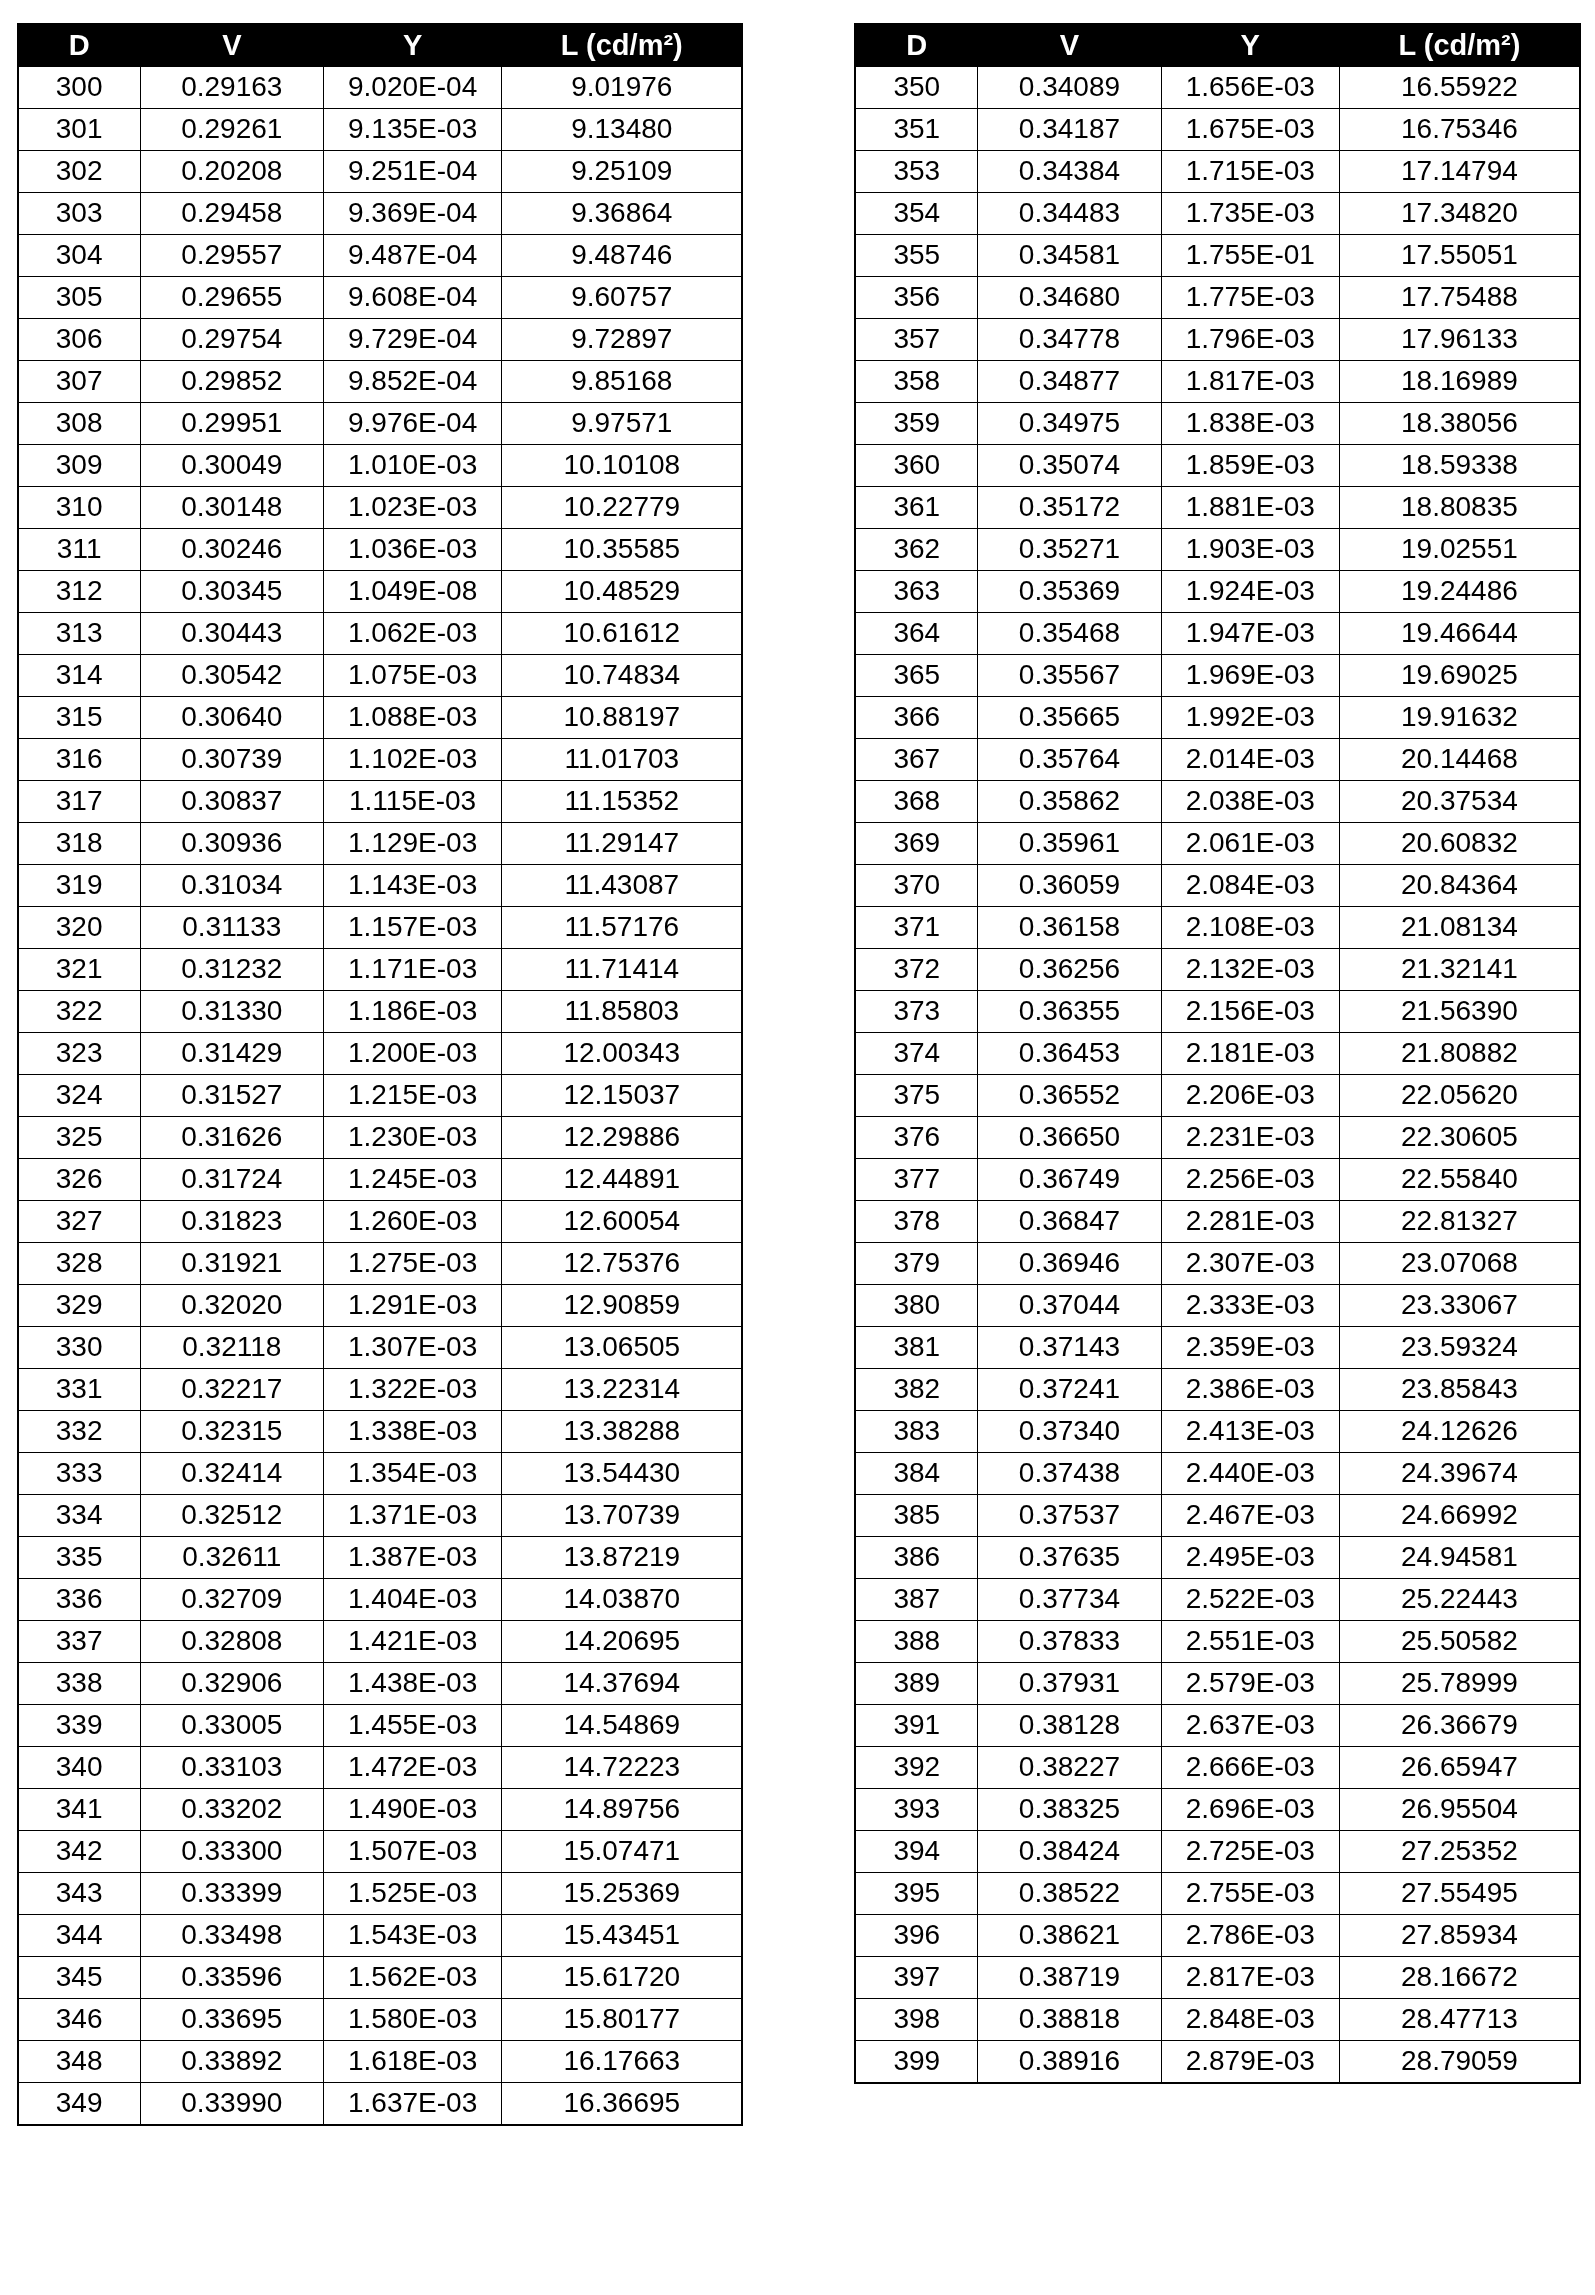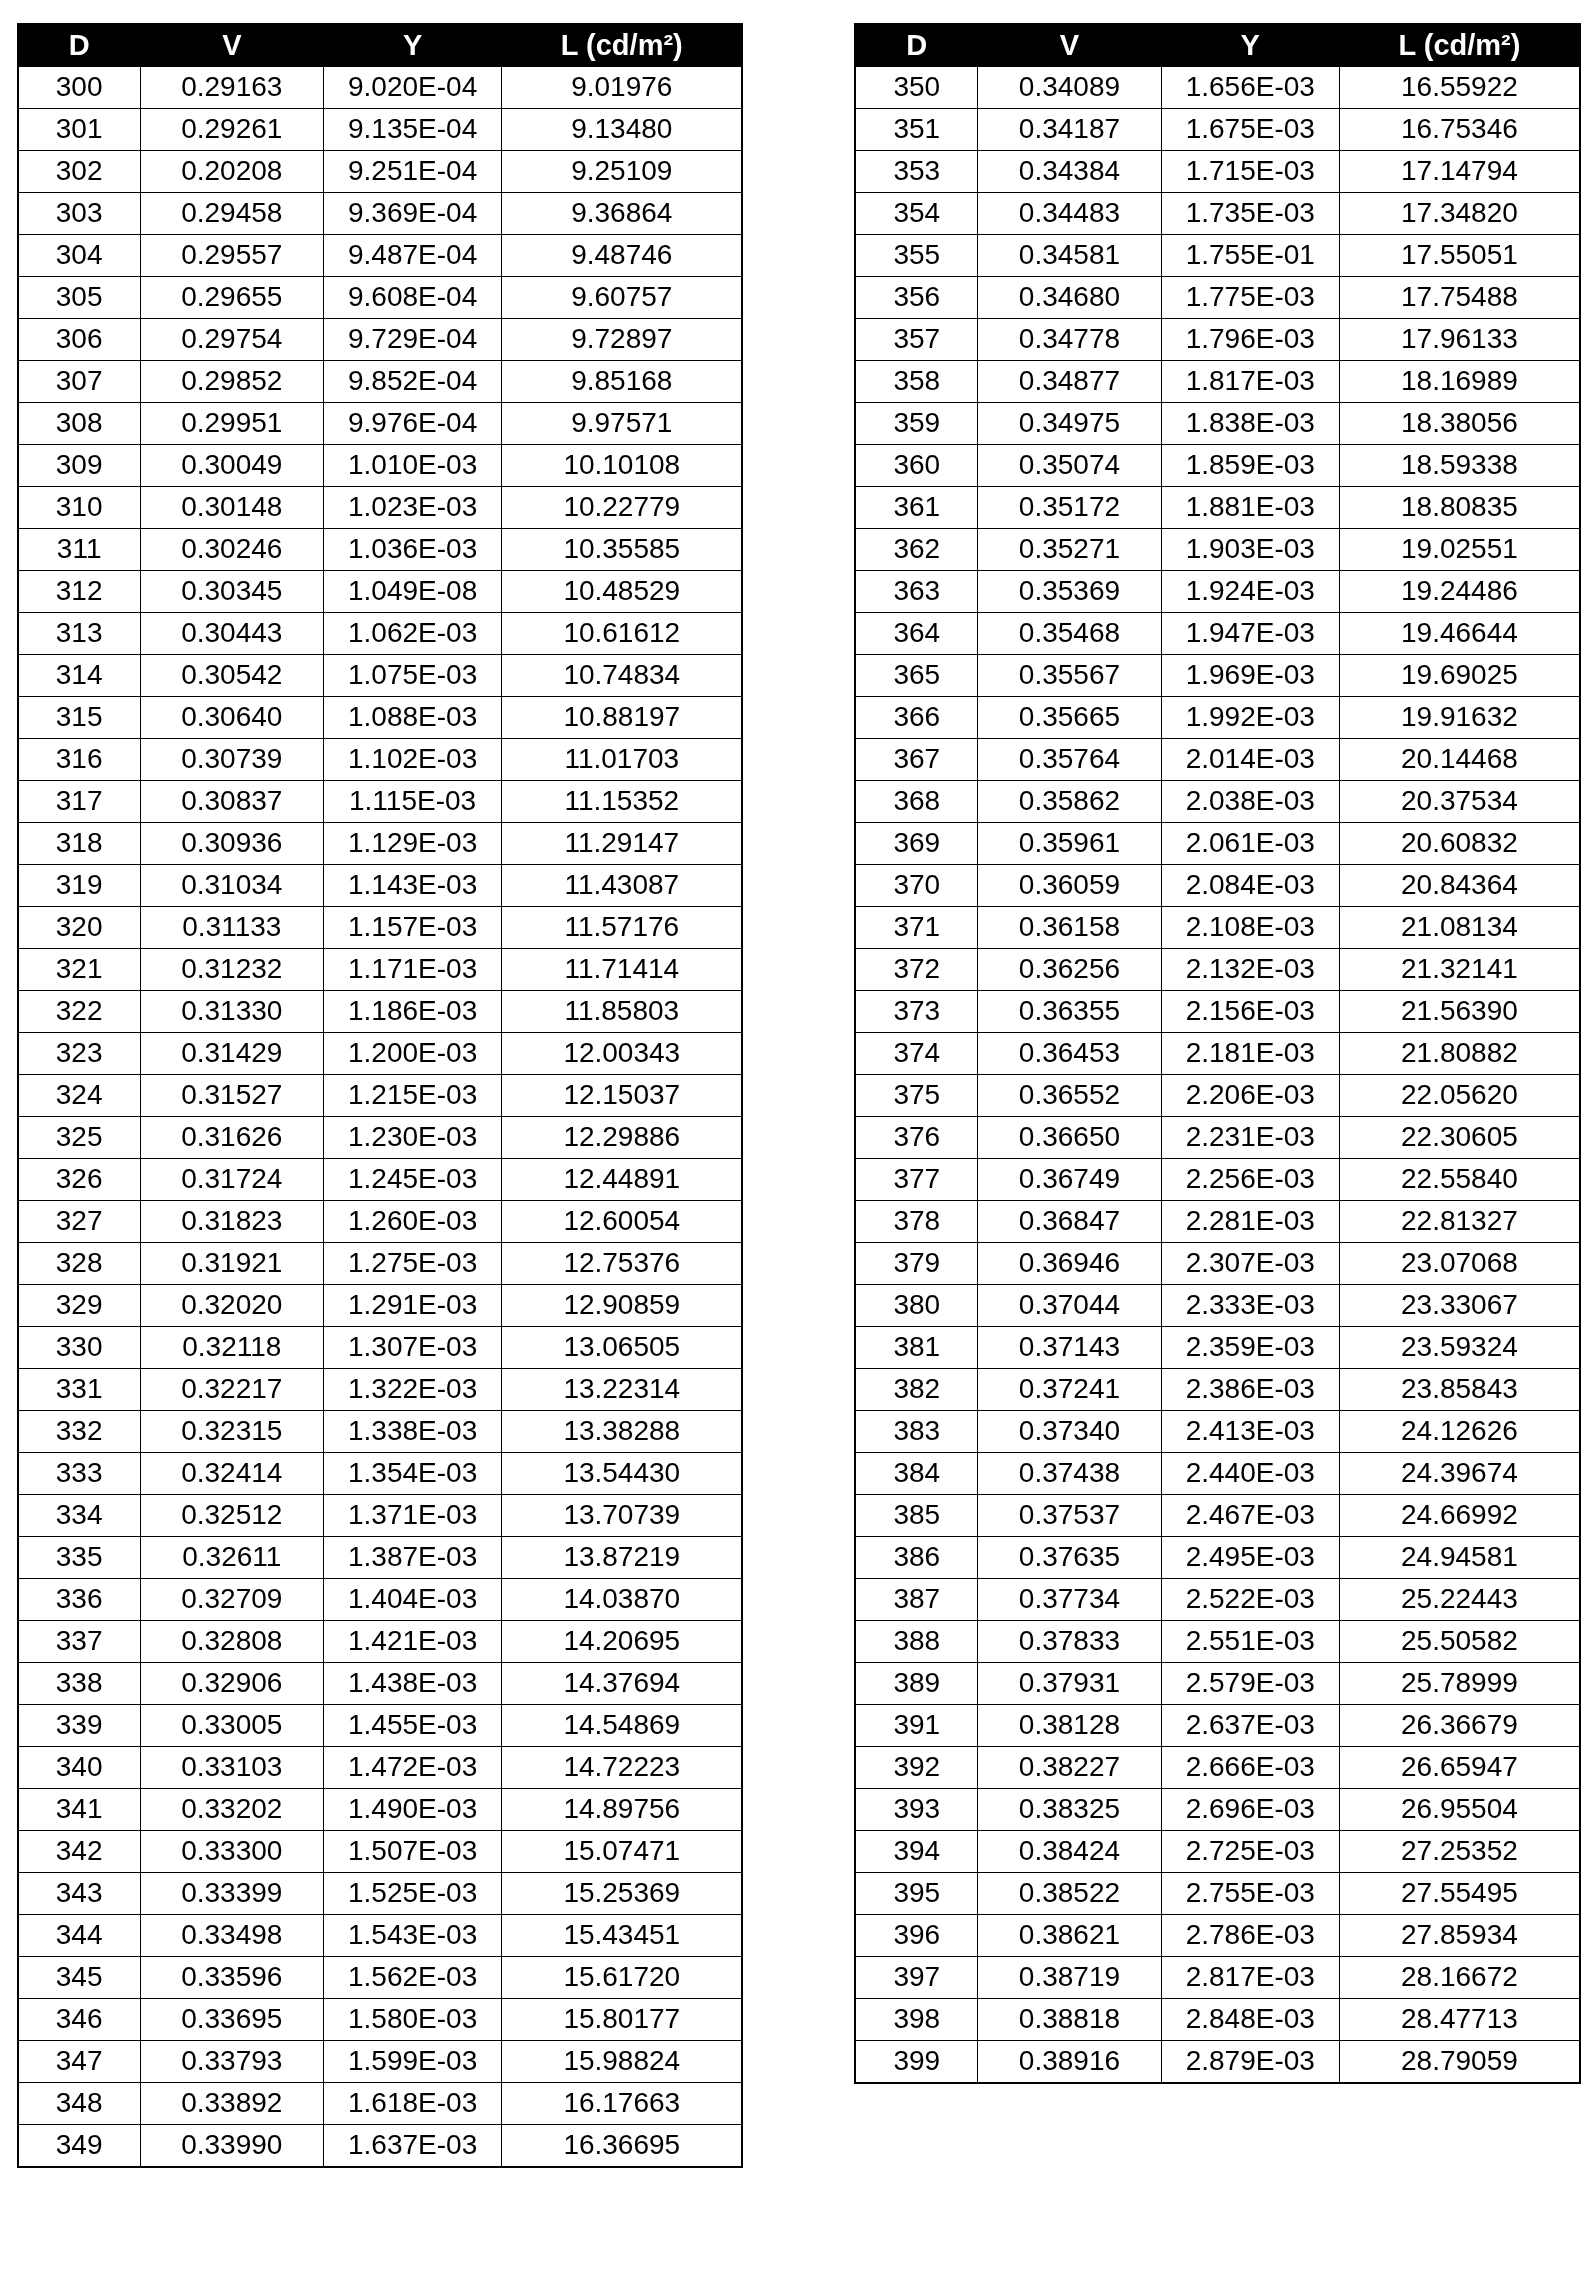--- a/index.html
+++ b/index.html
@@ -76,21 +76,21 @@
     <tbody>
         <tr>
           <td>300</td>
           <td>0.29163</td>
           <td>9.020E-04</td>
           <td>9.01976</td>
         </tr>
         <tr>
           <td>301</td>
           <td>0.29261</td>
-          <td>9.135E-04</td>
+          <td>9.135E-03</td>
           <td>9.13480</td>
         </tr>
         <tr>
           <td>302</td>
           <td>0.20208</td>
           <td>9.251E-04</td>
           <td>9.25109</td>
         </tr>
         <tr>
           <td>303</td>
@@ -348,26 +348,20 @@
           <td>345</td>
           <td>0.33596</td>
           <td>1.562E-03</td>
           <td>15.61720</td>
         </tr>
         <tr>
           <td>346</td>
           <td>0.33695</td>
           <td>1.580E-03</td>
           <td>15.80177</td>
-        </tr>
-        <tr>
-          <td>347</td>
-          <td>0.33793</td>
-          <td>1.599E-03</td>
-          <td>15.98824</td>
         </tr>
         <tr>
           <td>348</td>
           <td>0.33892</td>
           <td>1.618E-03</td>
           <td>16.17663</td>
         </tr>
         <tr>
           <td>349</td>
           <td>0.33990</td>

